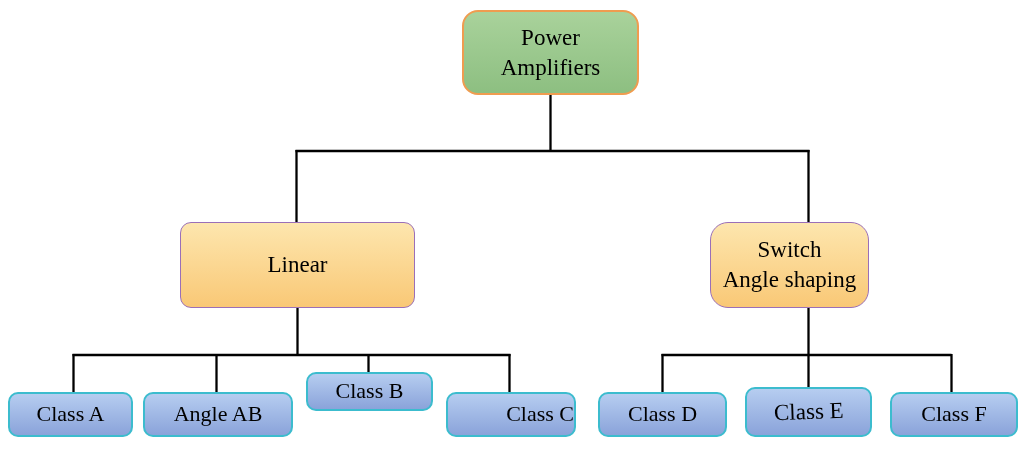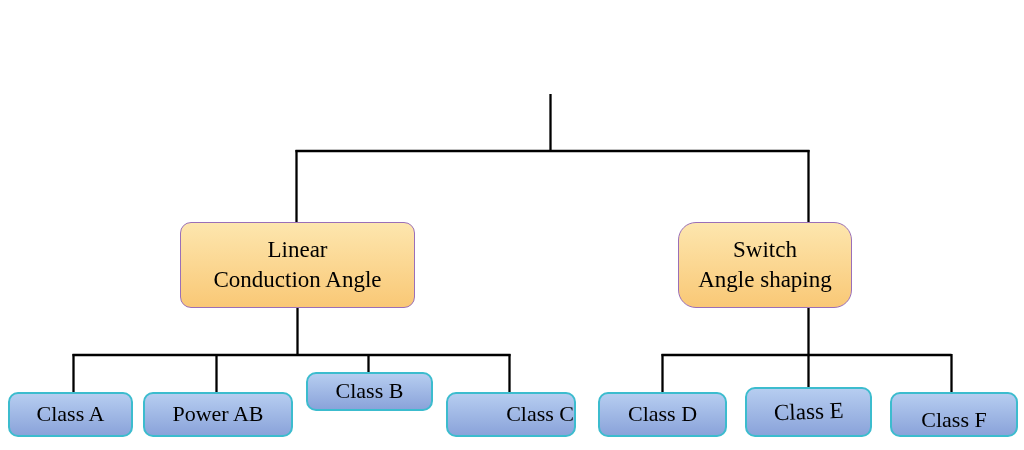--- a/index.html
+++ b/index.html
@@ -80,52 +80,55 @@
     <line x1="216.5" y1="354" x2="216.5" y2="393"></line>
     <line x1="368.5" y1="354" x2="368.5" y2="393"></line>
     <line x1="509.5" y1="354" x2="509.5" y2="393"></line>
     <line x1="808.5" y1="307" x2="808.5" y2="356"></line>
     <line x1="661.5" y1="355" x2="951.5" y2="355"></line>
     <line x1="662.5" y1="354" x2="662.5" y2="393"></line>
     <line x1="808.5" y1="354" x2="808.5" y2="389"></line>
     <line x1="951.5" y1="354" x2="951.5" y2="393"></line>
   </svg>
 
+  <div class="node node-root" style="left:462px; top:10px; width:177px; height:85px;">
+    <span class="txt">Power</span>
+    <span class="txt">Amplifiers</span>
+  </div>
 
   <div class="node node-branch" style="left:180px; top:222px; width:235px; height:86px;border-radius:11px;">
     <span class="txt">Linear</span>
-    <span class="txt">Conduction Angle</span>
   </div>
 
-  <div class="node node-branch" style="left:678px; top:222px; width:174px; height:86px;">
+  <div class="node node-branch" style="left:710px; top:222px; width:159px; height:86px;">
     <span class="txt">Switch</span>
     <span class="txt">Angle shaping</span>
   </div>
 
   <div class="node node-leaf" style="left:8px; top:392px; width:125px; height:45px;">
     <span class="txt">Class A</span>
   </div>
 
   <div class="node node-leaf" style="left:143px; top:392px; width:150px; height:45px;">
-    <span class="txt">Power AB</span>
+    <span class="txt">Angle AB</span>
   </div>
 
   <div class="node node-leaf" style="left:306px; top:372px; width:127px; height:39px;text-align:center;">
     <span class="txt">Class B</span>
   </div>
 
   <div class="node node-leaf" style="left:446px; top:392px; width:130px; height:45px;align-items:flex-end;">
     <span class="txt">Class C</span>
   </div>
 
   <div class="node node-leaf" style="left:598px; top:392px; width:129px; height:45px;">
     <span class="txt">Class D</span>
   </div>
 
   <div class="node node-leaf tilted" style="left:745px; top:387px; width:127px; height:50px;">
     <span class="txt">Class E</span>
   </div>
 
-  <div class="node node-leaf" style="left:890px; top:392px; width:128px; height:45px;justify-content:flex-end;">
+  <div class="node node-leaf" style="left:890px; top:392px; width:128px; height:45px;">
     <span class="txt">Class F</span>
   </div>
 
 </div>
 
 </body></html>

